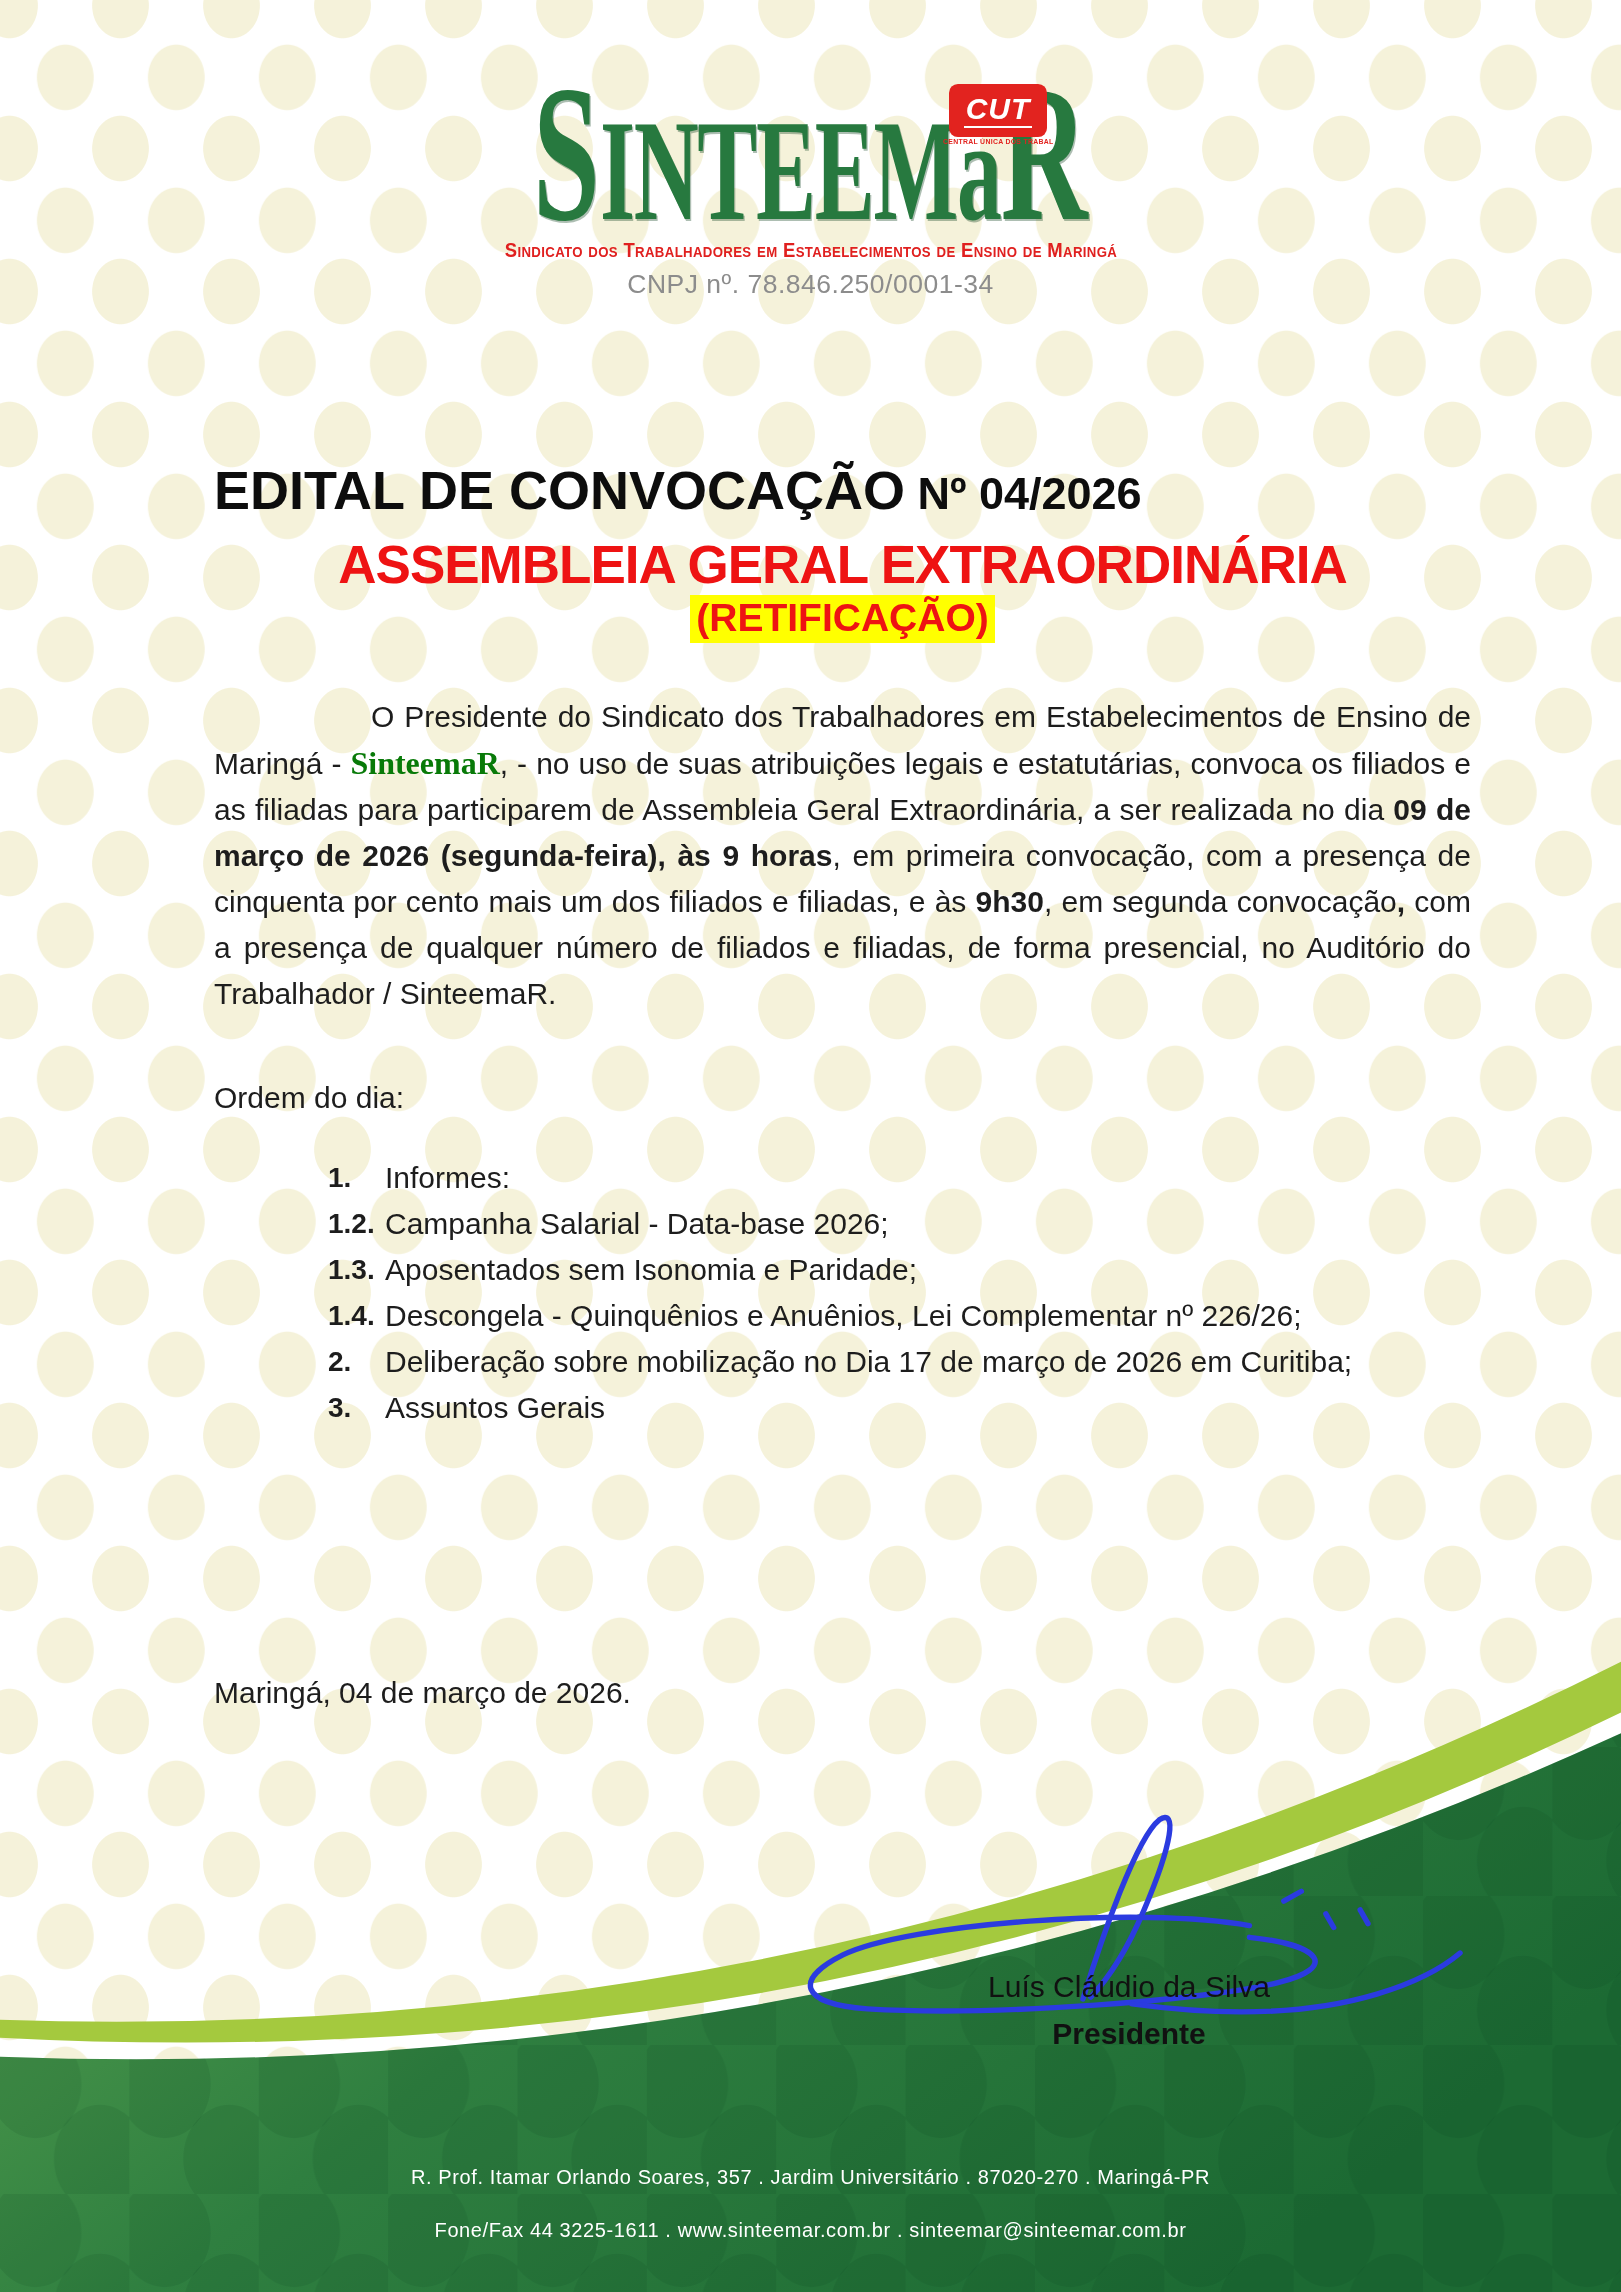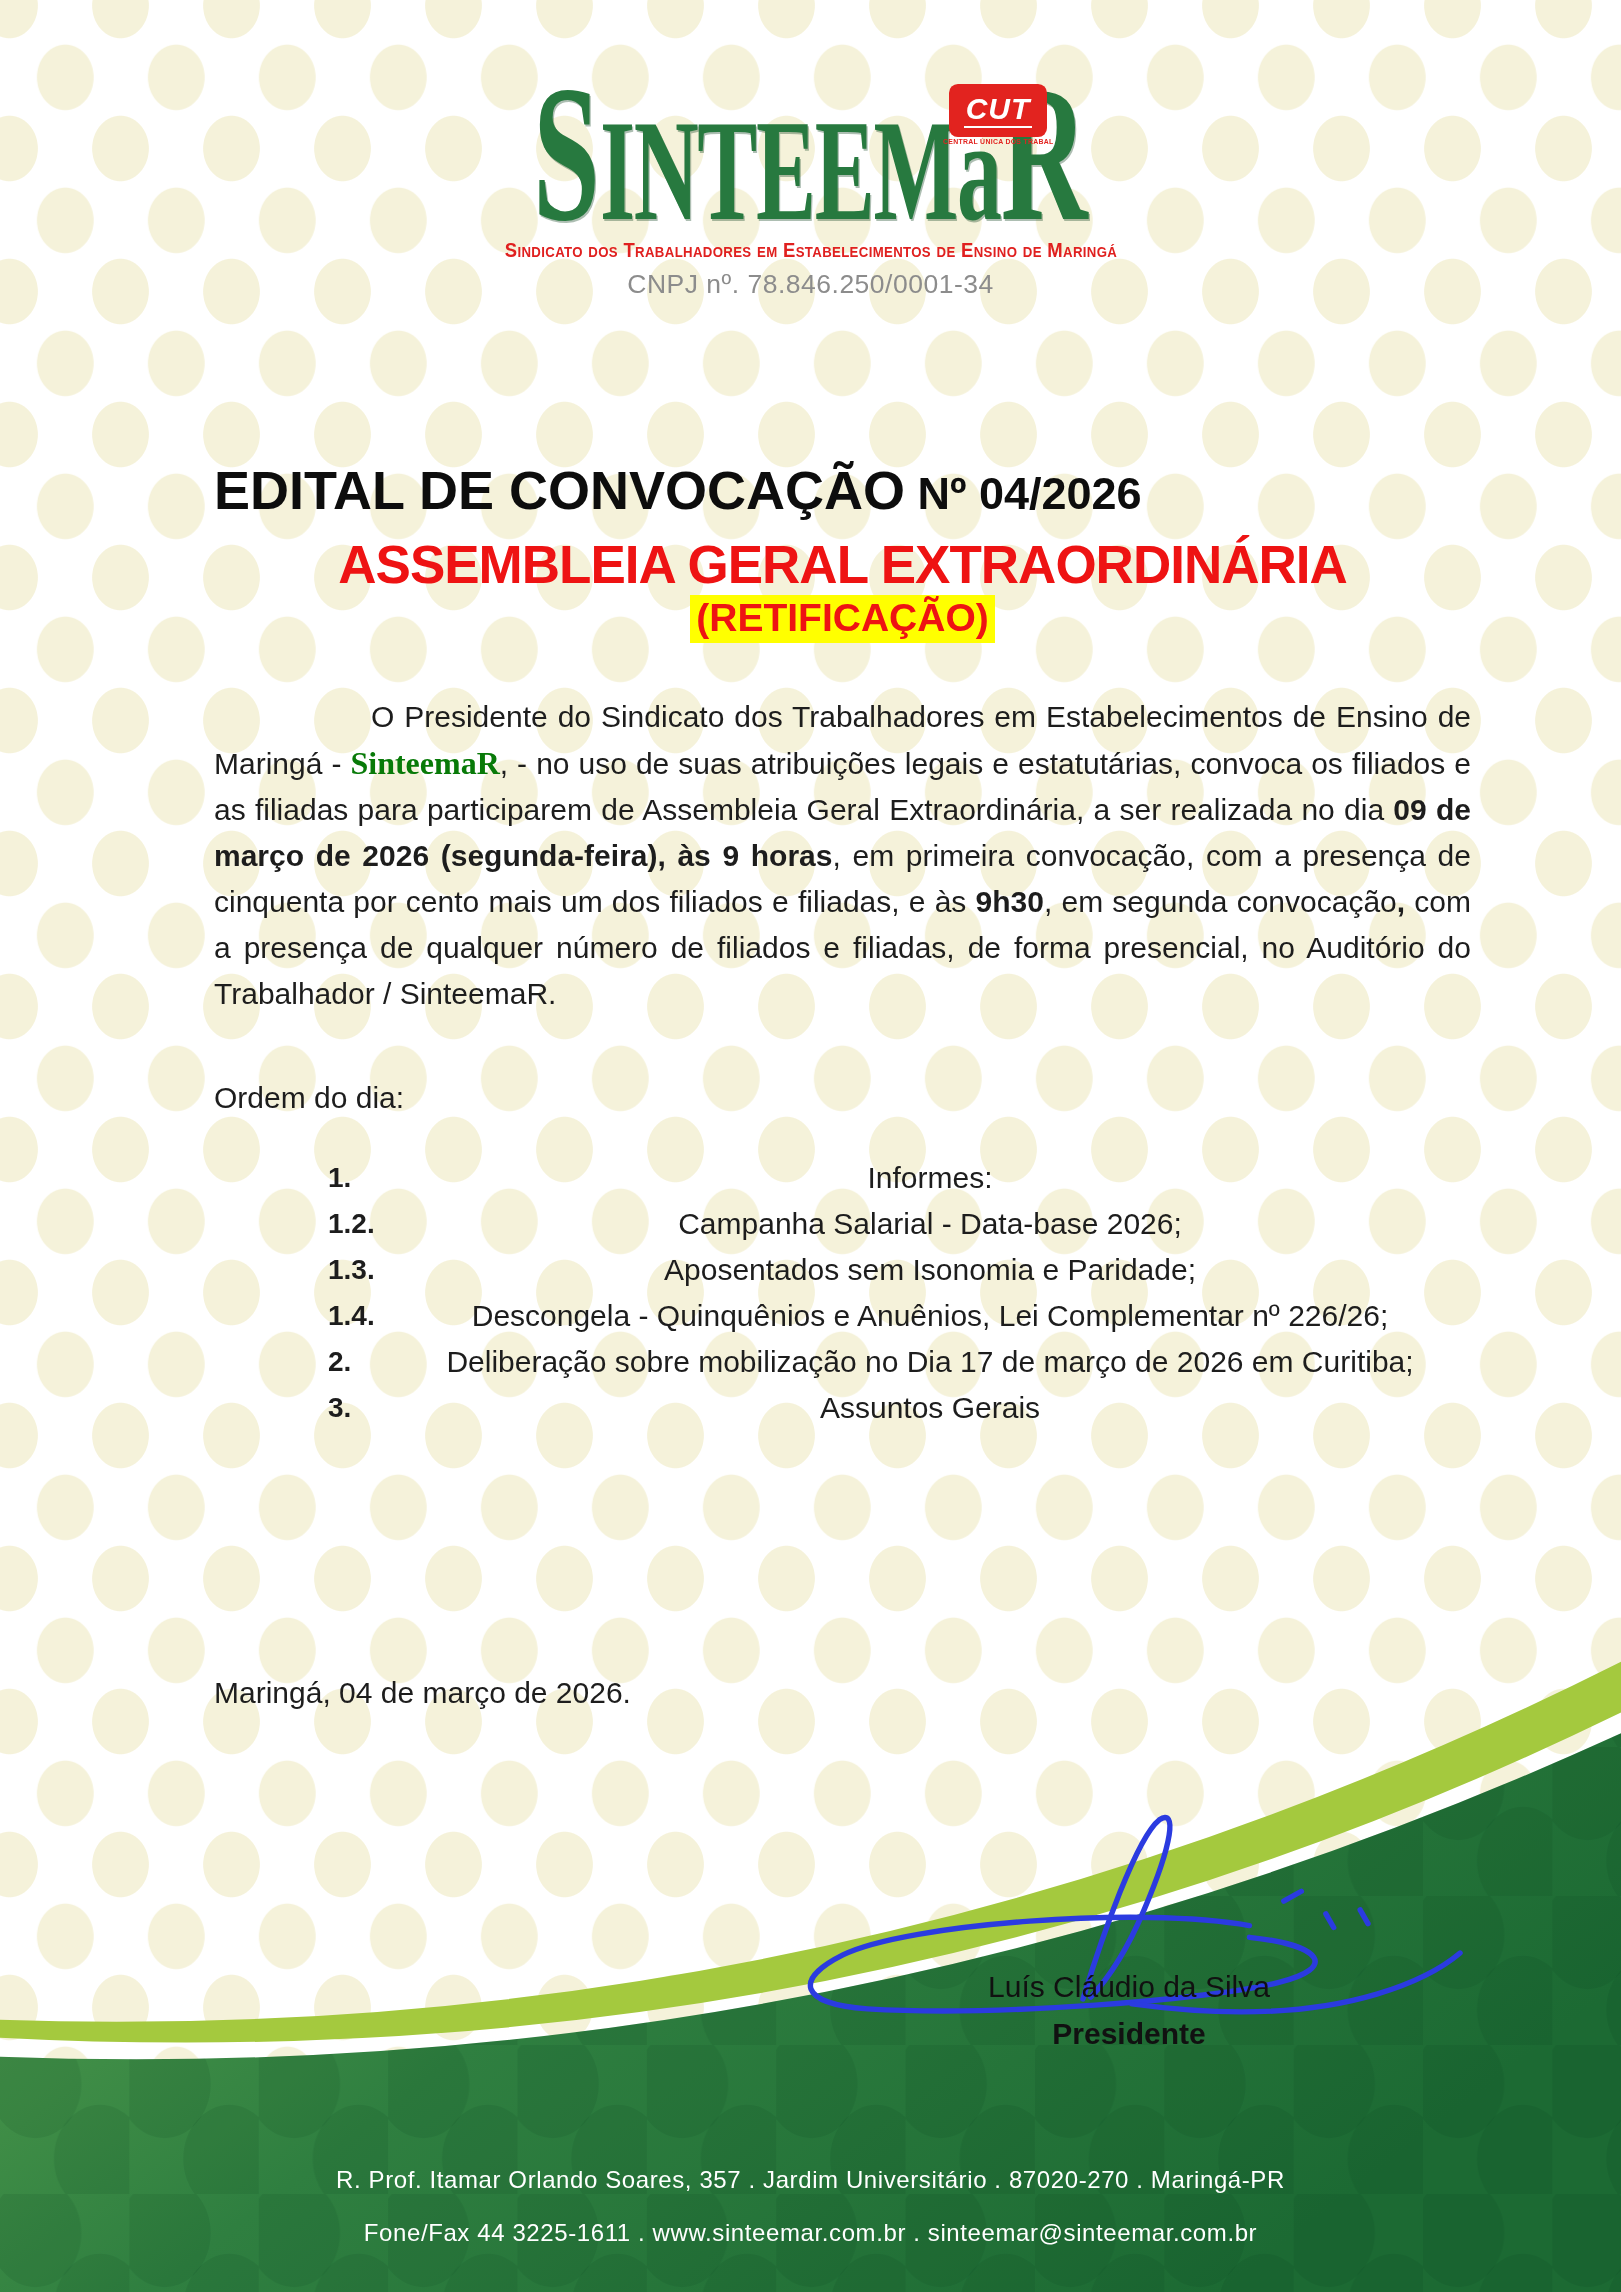--- a/index.html
+++ b/index.html
@@ -46,32 +46,32 @@
     font-size:39px;padding:1px 5.9px 2.9px 5.9px;}
   
   .paragraph{top:694px;font-size:30px;line-height:46px;text-align:justify;text-indent:157px;}
   .seg-n{font-weight:400;}
   .seg-b{font-weight:700;}
   .seg-green-serif{color:#087a08;font-weight:700;font-family:"Liberation Serif", serif;font-size:32px;}
   .ordem{top:1081px;font-size:30px;}
   .order-list{position:absolute;left:328px;top:1155px;width:1147px;}
   .order-item{display:flex;align-items:flex-start;font-size:30px;line-height:46px;}
   .order-num{flex:0 0 57px;font-weight:700;font-size:28px;line-height:46px;}
-  .order-text{flex:1 1 auto;text-align:center;}
+  .order-text{flex:1 1 auto;}
   .wrap-limit{max-width:1039px;text-align:justify;}
   
   .dateline{top:1676px;font-size:30px;}
   .sig-wrap{position:absolute;left:789px;top:1808px;width:676px;height:240px;z-index:6;}
   .name-block{position:absolute;left:884px;top:1970px;width:490px;text-align:center;z-index:7;}
   .signer-name{font-size:30px;color:#111;}
   .signer-role{font-size:30px;font-weight:700;color:#111;margin-top:12.7px;}
   
   .footer-art{position:absolute;left:0;top:1598px;width:1621px;height:695px;z-index:4;}
   .footer-text{position:absolute;left:0;width:100%;text-align:center;color:#ffffff;
-    font-size:24px;letter-spacing:0.6px;z-index:8;}
+    font-size:20px;letter-spacing:0.6px;z-index:8;}
   .footer-line1{top:2166px;}
   .footer-line2{top:2219px;}
 </style>
 </head>
 <body>
 
 <div class="page">
 
   <svg class="footer-art" viewBox="0 0 1654 709" preserveAspectRatio="none">
     <defs>

